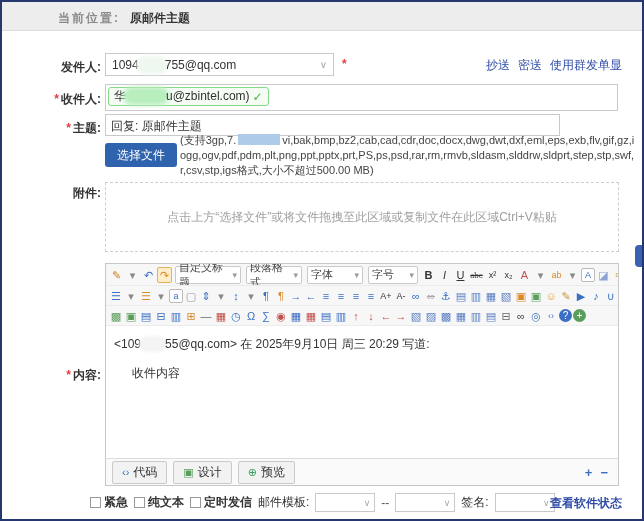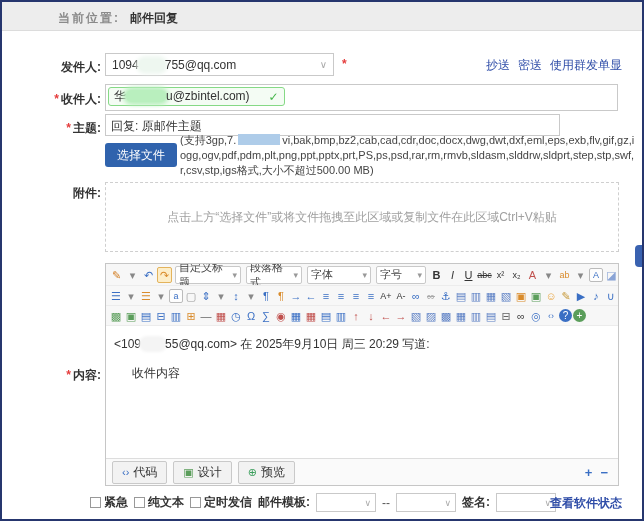--- a/index.html
+++ b/index.html
@@ -10,21 +10,21 @@
   .bc-value { position:absolute; left:128px; top:8px; font-size:12px; font-weight:bold; color:#333; }
   .lbl { position:absolute; left:0; width:99px; text-align:right; font-size:12px; font-weight:bold; color:#333; white-space:nowrap; }
   .req { color:#e53c3c; font-weight:bold; font-size:12px; margin-right:2px; }
   .select-box { position:absolute; left:103px; top:51px; width:229px; height:23px; border:1px solid #c9c9c9; background:#fff; display:flex; align-items:center; justify-content:space-between; padding:0 6px; font-size:12px; color:#333; cursor:pointer; }
   .chev { color:#aaa; font-size:10px; }
   .sender-req { position:absolute; left:340px; top:55px; }
   .hlinks { position:absolute; right:20px; top:55px; display:flex; gap:8px; font-size:12px; }
   .hlinks span { color:#2f4da8; cursor:pointer; }
   .input { position:absolute; left:103px; border:1px solid #c9c9c9; background:#fff; font-size:12px; color:#333; }
   .recip-input { top:82px; width:513px; height:27px; padding:2px; }
-  .tag { display:inline-flex; align-items:center; gap:19px; border:1px solid #86d986; background:#f4fcf4; border-radius:3px; padding:1px 5px; font-size:12px; color:#333; height:19px; cursor:pointer; }
+  .tag { display:inline-flex; align-items:center; gap:3px; border:1px solid #86d986; background:#f4fcf4; border-radius:3px; padding:1px 5px; font-size:12px; color:#333; height:19px; cursor:pointer; }
   .check { color:#44b549; font-weight:bold; font-size:12px; }
   .subj-input { top:112px; width:455px; height:22px; padding:3px 5px; }
   .blur { display:inline-block; height:12px; border-radius:6px; vertical-align:-2px; }
   .blur.white { width:26px; background:#eef7f0; box-shadow:0 0 4px 3px #eef7f0; }
   .blur.green { width:40px; background:#b9efbe; box-shadow:0 0 4px 3px #b9efbe; }
   .blur.lite  { width:24px; background:#f4f4f4; box-shadow:0 0 3px 2px #f4f4f4; }
   .choose-btn { position:absolute; left:103px; top:141px; width:72px; height:24px; background:#3063ad; color:#fff; font-size:12px; border:none; border-radius:3px; cursor:pointer; font-family:inherit; }
   .formats { position:absolute; left:178px; top:131px; width:454px; height:46px; overflow:hidden; font-size:11px; line-height:15px; color:#444; }
   .formats div { white-space:nowrap; overflow:hidden; }
   .redact { display:inline-block; width:42px; height:11px; background:#aecce9; vertical-align:-1px; margin:0 2px; }
@@ -46,35 +46,35 @@
   .ed-quote { white-space:nowrap; }
   .ed-body { margin:12px 0 0 18px; }
   .ed-tabbar { flex:none; height:27px; background:#fafafa; border-top:1px solid #ddd; display:flex; align-items:center; padding:0 6px; gap:6px; }
   .etab { display:inline-flex; align-items:center; gap:4px; border:1px solid #c9c9c9; background:#f2f2f2; border-radius:2px; padding:2px 9px; font-size:12px; color:#333; cursor:pointer; }
   .etab .eicon { font-size:11px; }
   .ed-resize { margin-left:auto; display:flex; gap:8px; padding-right:4px; }
   .ed-resize span { color:#3a6fc4; font-weight:bold; font-size:13px; cursor:pointer; }
   .options { position:absolute; left:88px; top:491px; display:flex; align-items:center; gap:6px; font-size:12px; color:#333; }
   .chk { display:inline-flex; align-items:center; gap:3px; font-weight:bold; cursor:pointer; }
   .chk .box { width:11px; height:11px; border:1px solid #999; background:#fff; display:inline-block; }
-  .opt-label { font-weight:bold; }
+  .opt-label { font-weight:normal; }
   .bsel { width:60px; height:19px; border:1px solid #c9c9c9; background:#fff; display:inline-flex; align-items:center; justify-content:flex-end; padding:0 4px; cursor:pointer; }
   .bsel .chev { font-size:9px; }
   .sep { color:#555; }
   .status-link { position:absolute; right:20px; top:493px; font-size:12px; font-weight:bold; color:#2f4da8; cursor:pointer; }
   .scroll-thumb { position:absolute; right:0; top:243px; width:7px; height:22px; background:#3a62b0; border-radius:4px 0 0 4px; cursor:pointer; }
 </style>
 </head>
 <body>
 
 <div class="window">
 
   <div class="topbar">
     <span class="bc-label">当前位置:</span>
-    <span class="bc-value">邮件回复</span>
+    <span class="bc-value">原邮件主题</span>
   </div>
 
   <div class="lbl" style="top:57px;"><span>发件人:</span></div>
   <div class="select-box">
     <span class="val"><span>1094</span><span class="blur white"></span><span>755@qq.com</span></span>
     <span class="chev">∨</span>
   </div>
   <span class="req sender-req">*</span>
   <div class="hlinks" id="hlinks">
       <span>抄送</span>
@@ -112,32 +112,32 @@
         <span class="ticon" style="color: rgb(58, 111, 196);">↶</span>
         <span class="ticon hl" style="color: rgb(217, 139, 43);">↷</span>
         <span class="tsel" style="width: 66px;">
           <span>自定义标题</span>
           <span class="tsel-caret">▾</span>
         </span>
         <span class="tsel" style="width: 56px;">
           <span>段落格式</span>
           <span class="tsel-caret">▾</span>
         </span>
-        <span class="tsel" style="width: 64px;">
+        <span class="tsel" style="width: 56px;">
           <span>字体</span>
           <span class="tsel-caret">▾</span>
         </span>
         <span class="tsel" style="width: 50px;">
           <span>字号</span>
           <span class="tsel-caret">▾</span>
         </span>
         <span class="ticon" style="color: rgb(51, 51, 51); font-weight: bold;">B</span>
         <span class="ticon" style="color: rgb(51, 51, 51); font-style: italic;">I</span>
         <span class="ticon" style="color: rgb(51, 51, 51); text-decoration: underline;">U</span>
-        <span class="ticon sm" style="color: rgb(51, 51, 51); text-decoration: line-through;">abc</span>
+        <span class="ticon sm" style="color: rgb(51, 51, 51); text-decoration: line-through; font-family: Liberation Serif, serif;">abc</span>
         <span class="ticon sm" style="color: rgb(51, 51, 51);">x²</span>
         <span class="ticon sm" style="color: rgb(51, 51, 51);">x₂</span>
         <span class="ticon" style="color: rgb(192, 80, 77);">A</span>
         <span class="ticon" style="color: rgb(136, 136, 136);">▾</span>
         <span class="ticon sm" style="color: rgb(217, 139, 43);">ab</span>
         <span class="ticon" style="color: rgb(136, 136, 136);">▾</span>
         <span class="ticon boxed sm" style="color: rgb(58, 111, 196);">A</span>
         <span class="ticon" style="color: rgb(138, 164, 214);">◪</span>
         <span class="ticon" style="color: rgb(199, 154, 60);">✑</span>
       </div>

